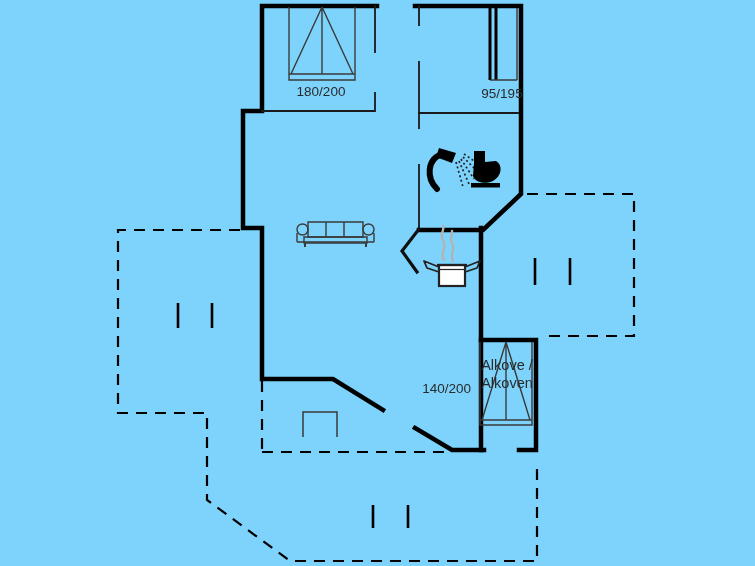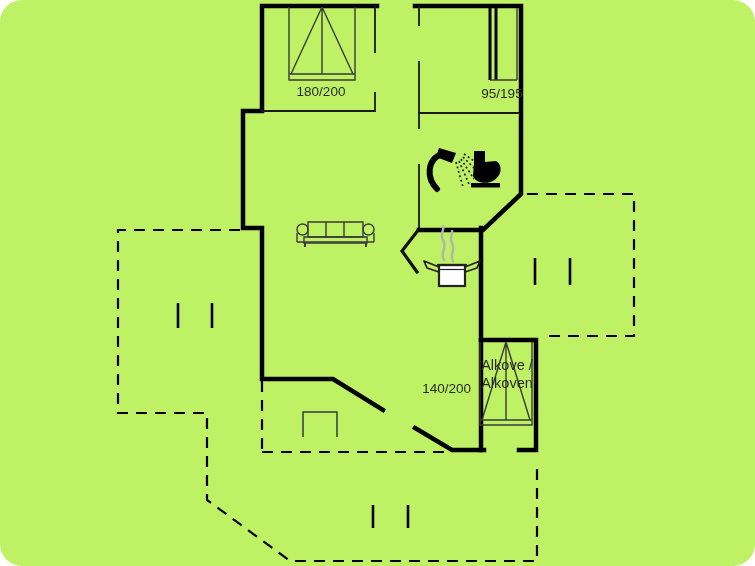--- a/index.html
+++ b/index.html
@@ -1,17 +1,17 @@
 <!DOCTYPE html>
 <html><head>
 <meta charset="utf-8">
 <style>
   html,body{margin:0;padding:0;background:#ffffff;}
-  .stage{width:755px;height:566px;position:relative;background:#bef264;overflow:hidden;
-         font-family:"Liberation Sans", sans-serif;border-radius:22px;}
+  .stage{width:755px;height:566px;position:relative;background:#7dd3fc;overflow:hidden;
+         font-family:"Liberation Sans", sans-serif;}
   svg{display:block;}
   text{font-family:"Liberation Sans", sans-serif;}
 </style>
 </head>
 <body>
 
 <div class="stage">
   <svg width="755" height="566" viewBox="0 0 755 566" xmlns="http://www.w3.org/2000/svg">
 
     <g stroke="#000000" stroke-width="4.5" fill="none" stroke-linecap="square" stroke-linejoin="miter">

